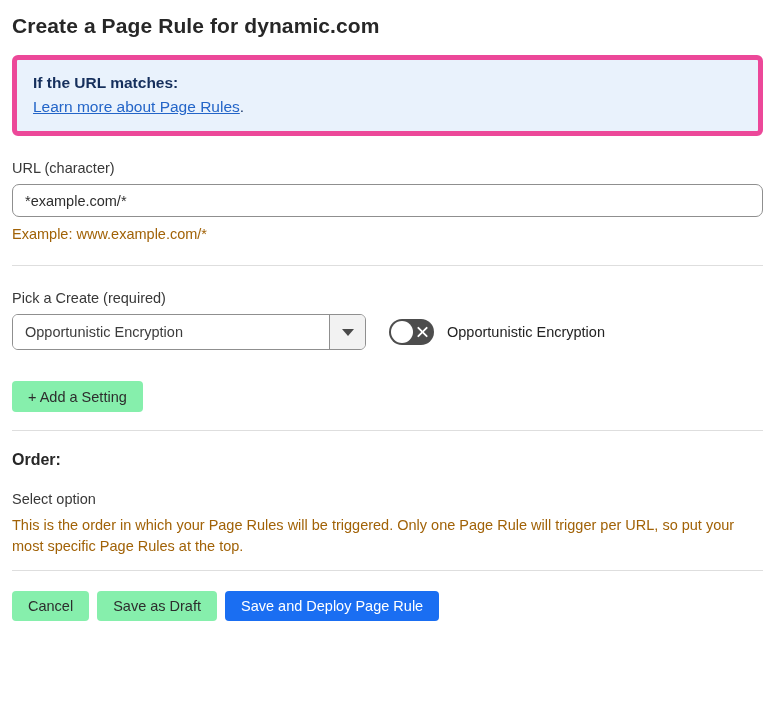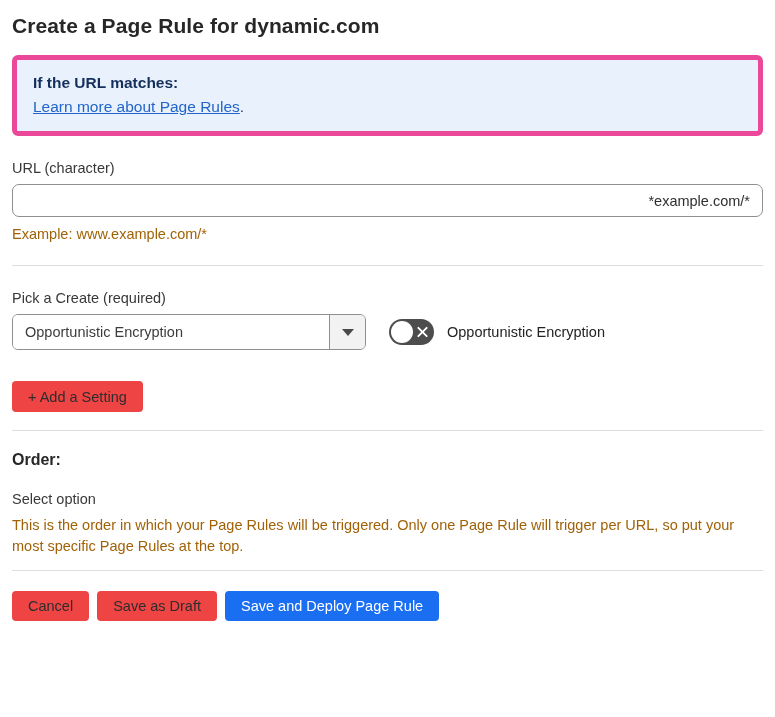--- a/index.html
+++ b/index.html
@@ -58,21 +58,20 @@
     width: 100%;
     height: 33px;
     border: 1px solid #8f8f8f;
     border-radius: 7px;
     padding: 0 12px;
     font-size: 14.5px;
     font-family: "Liberation Sans", "DejaVu Sans", sans-serif;
     color: #2e2e2e;
     background: #ffffff;
     outline: none;
-    text-align: right;
   }
 
   hr.divider {
     border: none;
     border-top: 1px solid #dedede;
     margin: 20px 0;
   }
 
   .section-heading {
     font-size: 16px;
@@ -155,21 +154,21 @@
     align-items: center;
     justify-content: center;
     border: none;
     border-radius: 4px;
     font-size: 14.5px;
     font-family: "Liberation Sans", "DejaVu Sans", sans-serif;
     cursor: pointer;
     padding: 0 16px;
     height: 30px;
   }
-  .btn-gray { background: #ef4444; color: #2d2d2d; }
+  .btn-gray { background: #86efac; color: #2d2d2d; }
   .btn-blue { background: #1a6ef2; color: #ffffff; }
   .add-setting-btn { margin-top: 31px; height: 31px; }
 
   
   .select-control {
     width: 100%;
     height: 33px;
     border: 1px solid #8f8f8f;
     border-radius: 7px;
     background: #ffffff;

